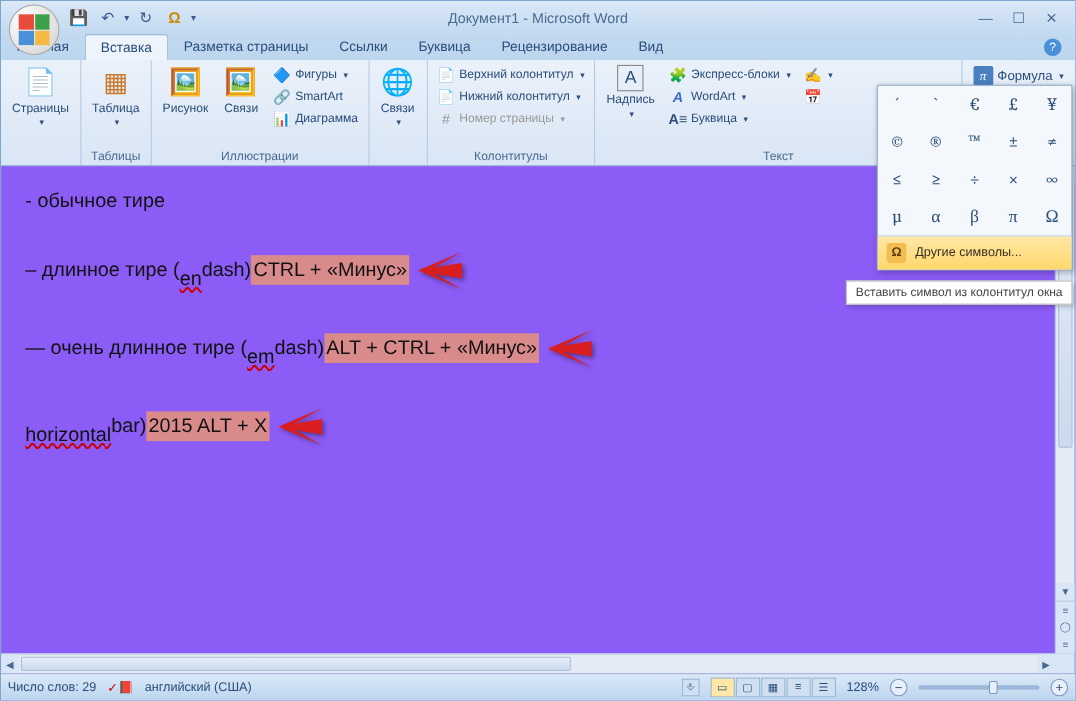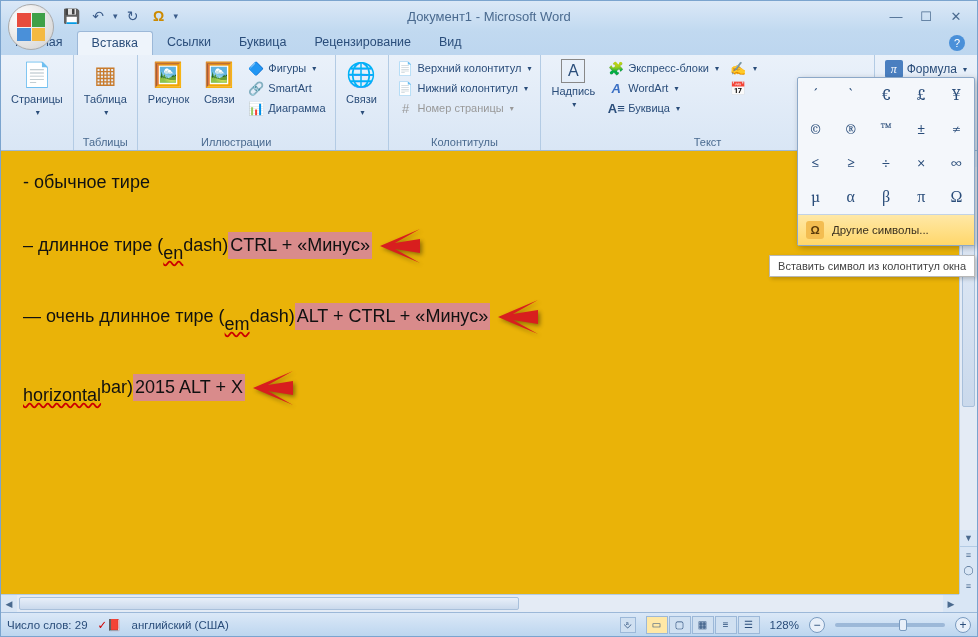--- a/index.html
+++ b/index.html
@@ -45,21 +45,21 @@
 
 
 .symbol-popup { position: absolute; right: 2px; top: 22px; width: 178px; background: #f4f7fb; border: 1px solid #8ca8c8; border-radius: 2px; box-shadow: 2px 2px 6px rgba(0,0,0,0.25); z-index: 20; }
 .symbol-grid { display: grid; grid-template-columns: repeat(5,1fr); }
 .symbol-cell { height: 34px; display: flex; align-items: center; justify-content: center; font-size: 16px; color: #2a4d7a; cursor: pointer; font-family: Cambria, Georgia, serif; }
 .more-symbols { border-top: 1px solid #c2d3e6; padding: 6px 8px; display: flex; align-items: center; gap: 8px; background: linear-gradient(#ffe8a6,#ffd76b); cursor: pointer; font-size: 11.5px; color: #3a3020; }
 .more-symbols .omega-ico { width: 18px; height: 18px; border-radius: 3px; background: #f3bd51; display: flex; align-items: center; justify-content: center; font-weight: bold; color: #5a3b0b; }
 .tooltip { position: absolute; right: 2px; top: 200px; background: #fff; border: 1px solid #b8b8b8; padding: 4px 8px; font-size: 11px; color: #444; box-shadow: 2px 2px 4px rgba(0,0,0,0.2); z-index: 20; }
 
 
-.doc-area { flex: 1; background: #eab308; position: relative; overflow: hidden; }
+.doc-area { flex: 1; background: #8b5cf6; position: relative; overflow: hidden; }
 .doc-content { padding: 18px 22px; font-family: Cambria, Georgia, serif; font-size: 18px; color: #111; line-height: 1.5; }
 .doc-line { margin-bottom: 28px; display: flex; align-items: center; white-space: nowrap; }
 .hl { background: #d98b8b; padding: 0 2px; }
 .wavy { text-decoration-line: underline; text-decoration-style: wavy; text-decoration-color: #c00; margin-top: 16px; }
 .arrow { width: 40px; height: 34px; margin-left: 8px; filter: drop-shadow(2px 2px 2px rgba(0,0,0,0.4)); }
 .vscroll { position: absolute; right: 0; top: 0; bottom: 18px; width: 18px; background: #e4ebf5; border-left: 1px solid #b3cbe4; }
 .vsbtn { height: 16px; display: flex; align-items: center; justify-content: center; font-size: 9px; color: #4a6a8f; cursor: pointer; background: #d9e6f5; }
 .vsthumb { position: absolute; top: 16px; left: 2px; right: 2px; height: 240px; background: linear-gradient(#e8eff9,#cad9ec); border: 1px solid #a9c0db; border-radius: 2px; cursor: pointer; }
 .vsbot { position: absolute; bottom: 0; width: 100%; }
 .hscroll { position: absolute; left: 0; right: 18px; bottom: 0; height: 18px; background: #e4ebf5; border-top: 1px solid #b3cbe4; }
@@ -114,20 +114,21 @@
     <div class="winbtns">
       <div class="winbtn">—</div>
       <div class="winbtn">☐</div>
       <div class="winbtn">✕</div>
     </div>
   </div>
 
   <div class="ribbon-tabs">
     <div class="tab">Главная</div>
     <div class="tab active">Вставка</div>
+    <div class="tab">Разметка страницы</div>
     <div class="tab">Ссылки</div>
     <div class="tab">Буквица</div>
     <div class="tab">Рецензирование</div>
     <div class="tab">Вид</div>
     <div class="help-icon">?</div>
   </div>
 
   <div class="ribbon">
     <div class="group">
       <div class="group-body">

